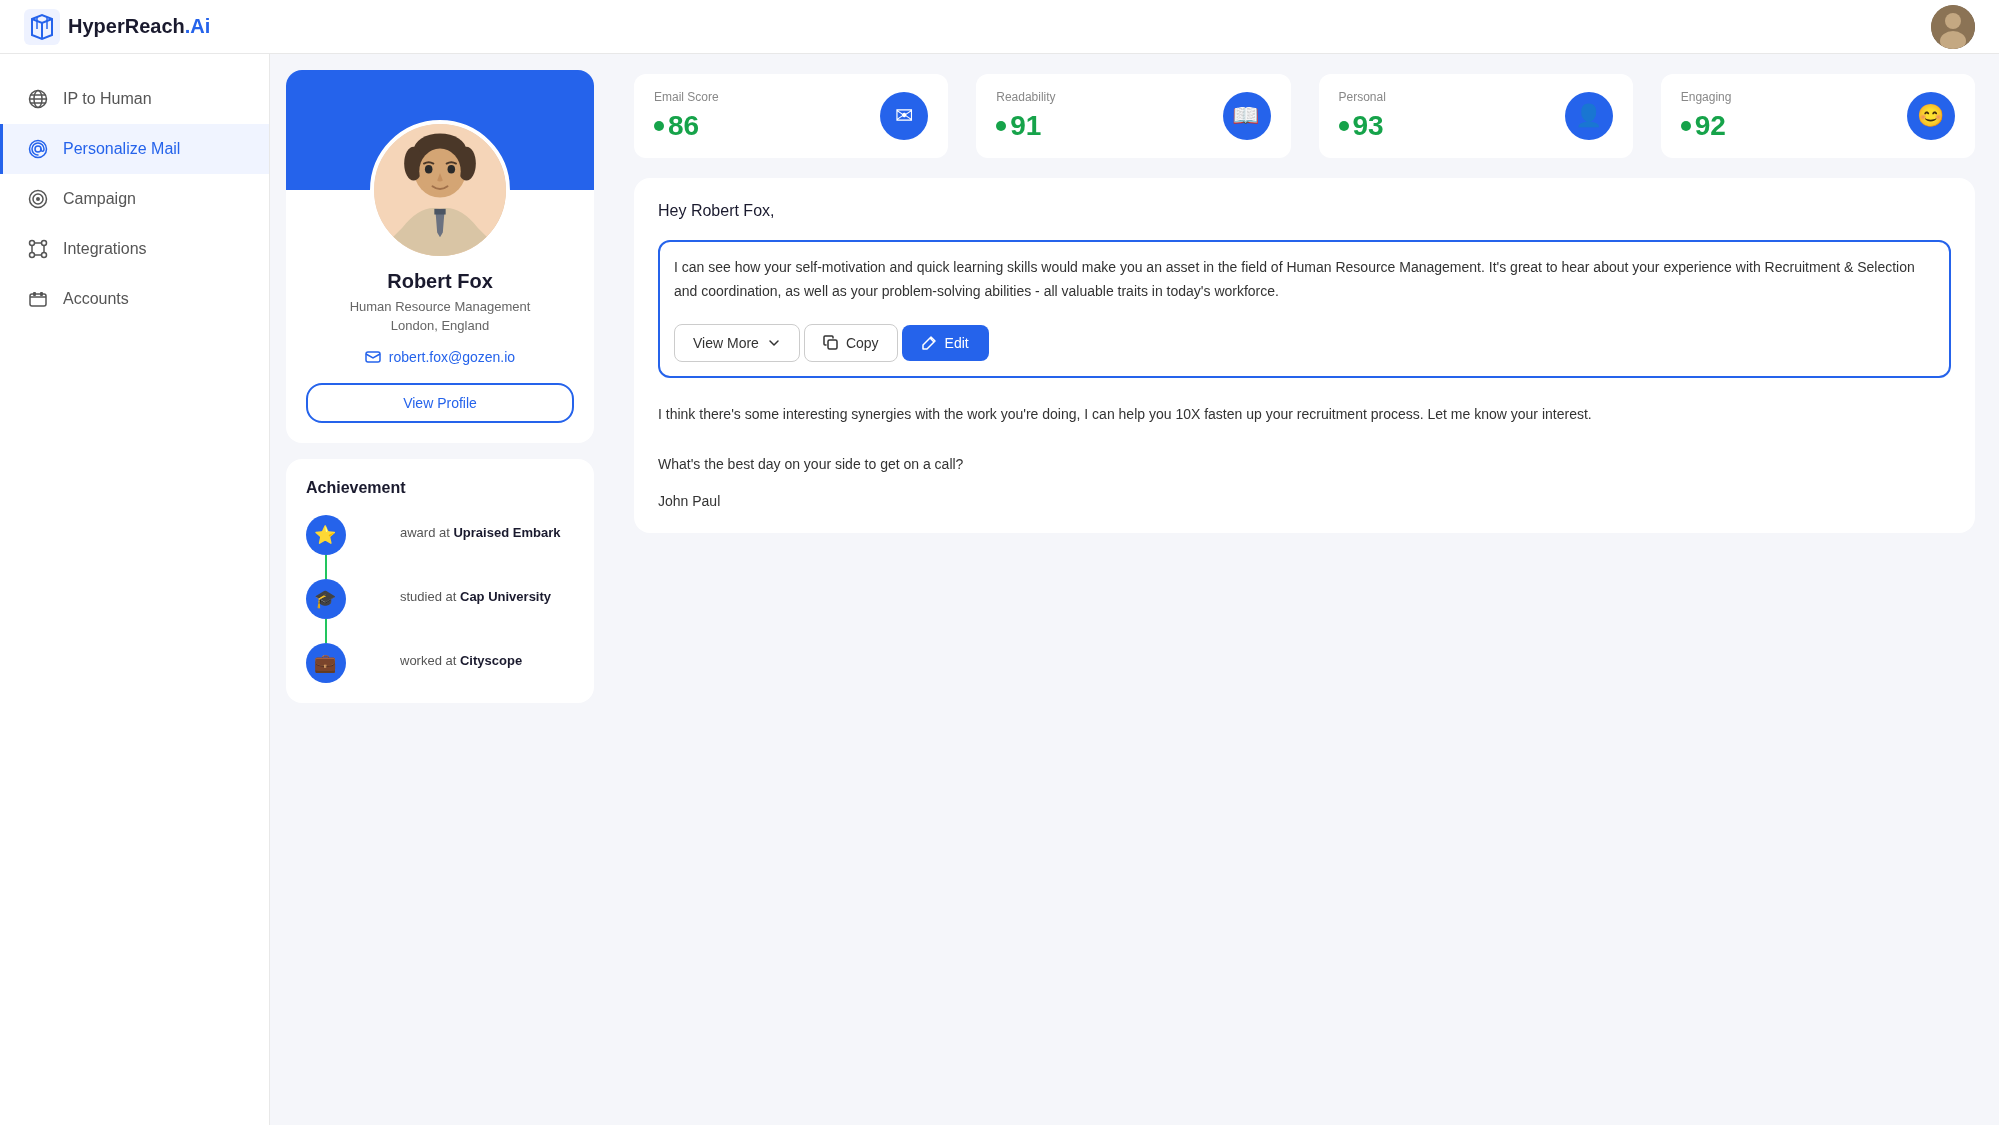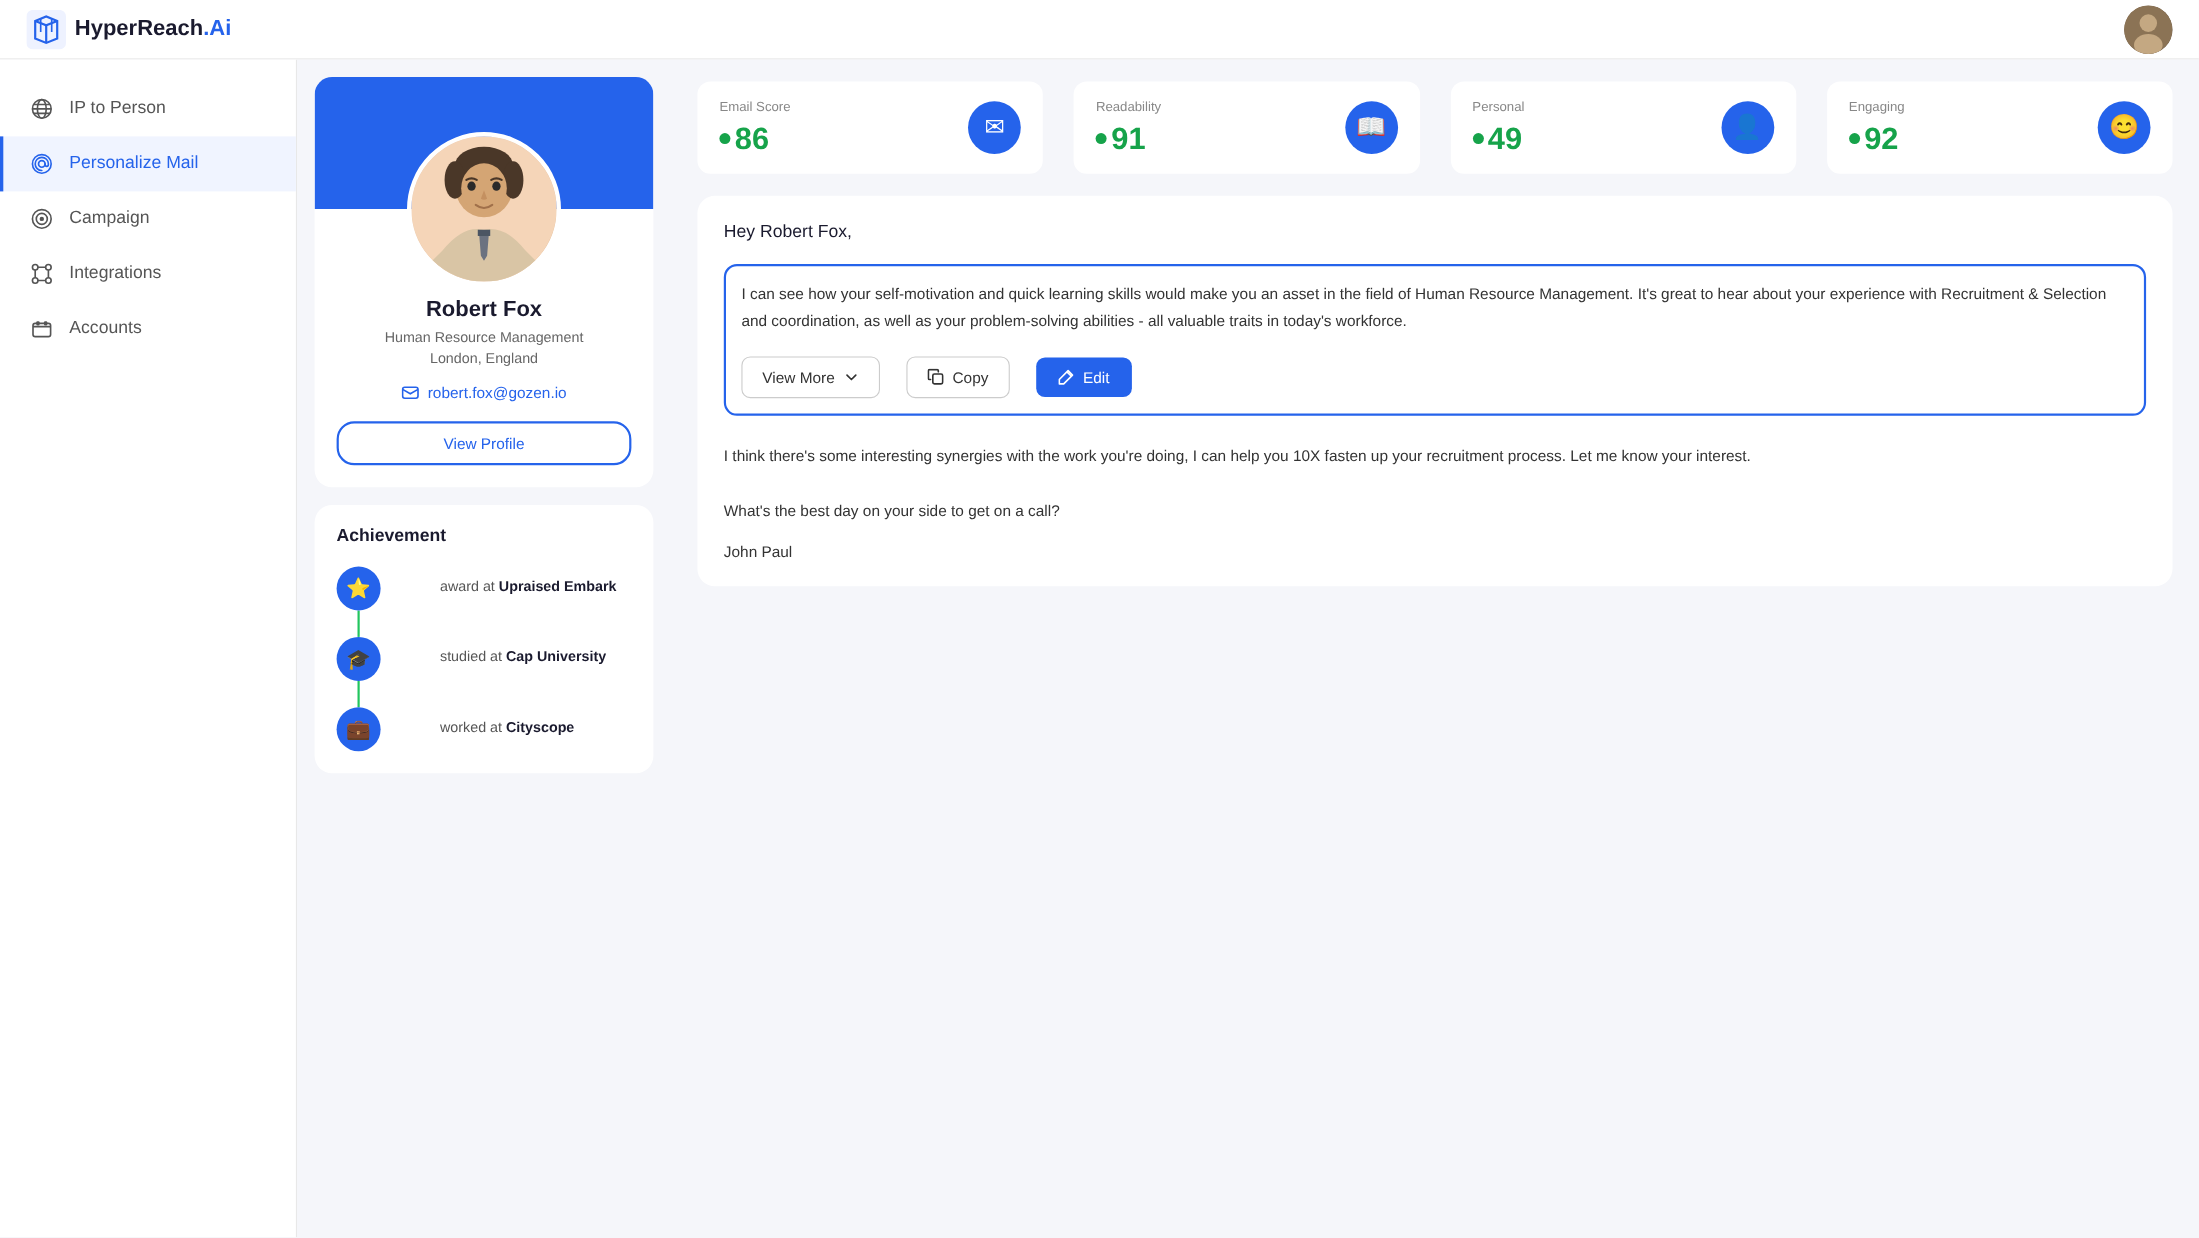--- a/index.html
+++ b/index.html
@@ -302,21 +302,21 @@
       margin-bottom: 24px;
     }
     .email-main-text {
       font-size: 14px;
       color: #333;
       line-height: 1.7;
       margin-bottom: 20px;
     }
     .email-actions {
       display: flex;
-      gap: 24px;
+      gap: 4px;
       align-items: center;
     }
     .btn-view-more {
       border: 1px solid #ccc;
       background: #fff;
       border-radius: 8px;
       padding: 10px 18px;
       font-size: 14px;
       cursor: pointer;
       display: flex;
@@ -393,21 +393,21 @@
     <div class="sidebar-item">
       <span class="sidebar-icon">
         <svg width="20" height="20" viewBox="0 0 20 20" fill="none">
           <circle cx="10" cy="10" r="8.5" stroke="#555" stroke-width="1.5"></circle>
           <ellipse cx="10" cy="10" rx="4" ry="8.5" stroke="#555" stroke-width="1.5"></ellipse>
           <line x1="1.5" y1="10" x2="18.5" y2="10" stroke="#555" stroke-width="1.5"></line>
           <line x1="2.5" y1="6" x2="17.5" y2="6" stroke="#555" stroke-width="1.5"></line>
           <line x1="2.5" y1="14" x2="17.5" y2="14" stroke="#555" stroke-width="1.5"></line>
         </svg>
       </span>
-      <span>IP to Person</span>
+      <span>IP to Human</span>
     </div>
     <div class="sidebar-item active">
       <span class="sidebar-icon">
         <svg width="20" height="20" viewBox="0 0 20 20" fill="none">
           <circle cx="10" cy="10" r="8.5" stroke="#2563eb" stroke-width="1.5"></circle>
           <circle cx="10" cy="10" r="3" stroke="#2563eb" stroke-width="1.5"></circle>
           <path d="M13 10 C13 13 16 13 16 10 C16 6.7 13.3 4 10 4 C6.7 4 4 6.7 4 10 C4 13.3 6.7 16 10 16" stroke="#2563eb" stroke-width="1.5" stroke-linecap="round"></path>
         </svg>
       </span>
       <span>Personalize Mail</span>
@@ -556,21 +556,21 @@
             </div>
           </div>
           <div class="score-icon">📖</div>
         </div>
 
         <div class="score-card">
           <div>
             <div class="score-label">Personal</div>
             <div class="score-value">
               <span class="score-dot"></span>
-              <span>49</span>
+              <span>93</span>
             </div>
           </div>
           <div class="score-icon">👤</div>
         </div>
 
         <div class="score-card">
           <div>
             <div class="score-label">Engaging</div>
             <div class="score-value">
               <span class="score-dot"></span>

